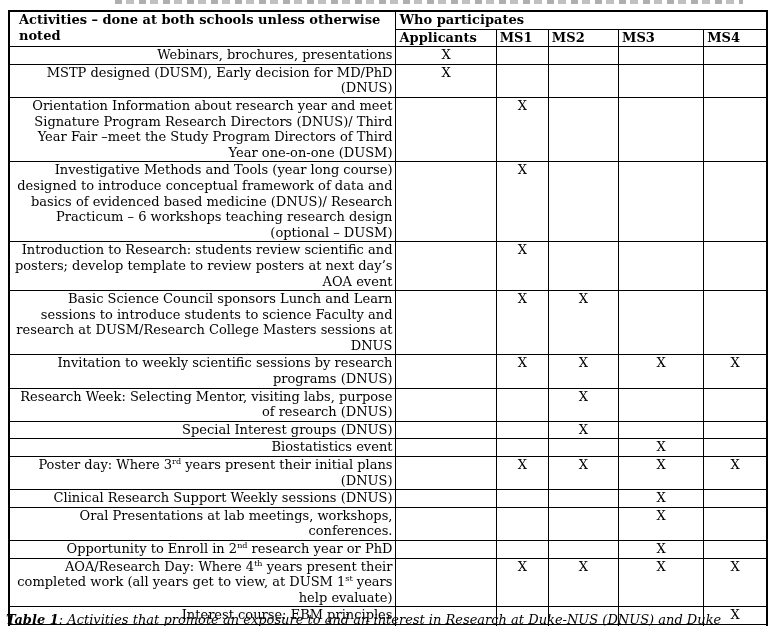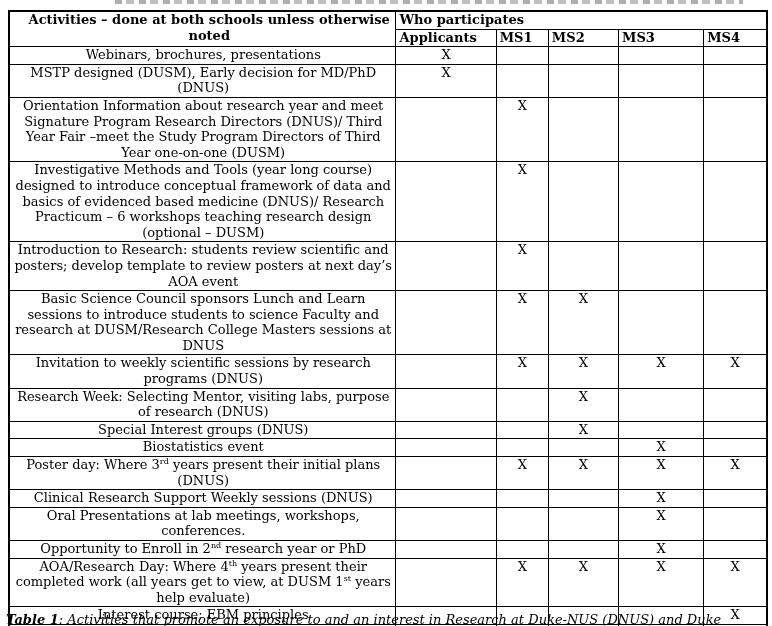--- a/index.html
+++ b/index.html
@@ -45,25 +45,25 @@
     font-size: 13px;
     line-height: 1.2;
     padding: 0px 3px 1px 3px;
     overflow: hidden;
   }
   thead th {
     font-weight: bold;
     text-align: left;
   }
   th.act-head {
-    text-align: center;
-    padding-left: 16px;
+    text-align: left;
+    padding-left: 9px;
   }
   td.act-cell {
-    text-align: center;
+    text-align: right;
     padding-left: 4px;
   }
   td.mark-cell {
     text-align: center;
   }
   sup {
     font-size: 0.62em;
     vertical-align: super;
     line-height: 0;
   }

